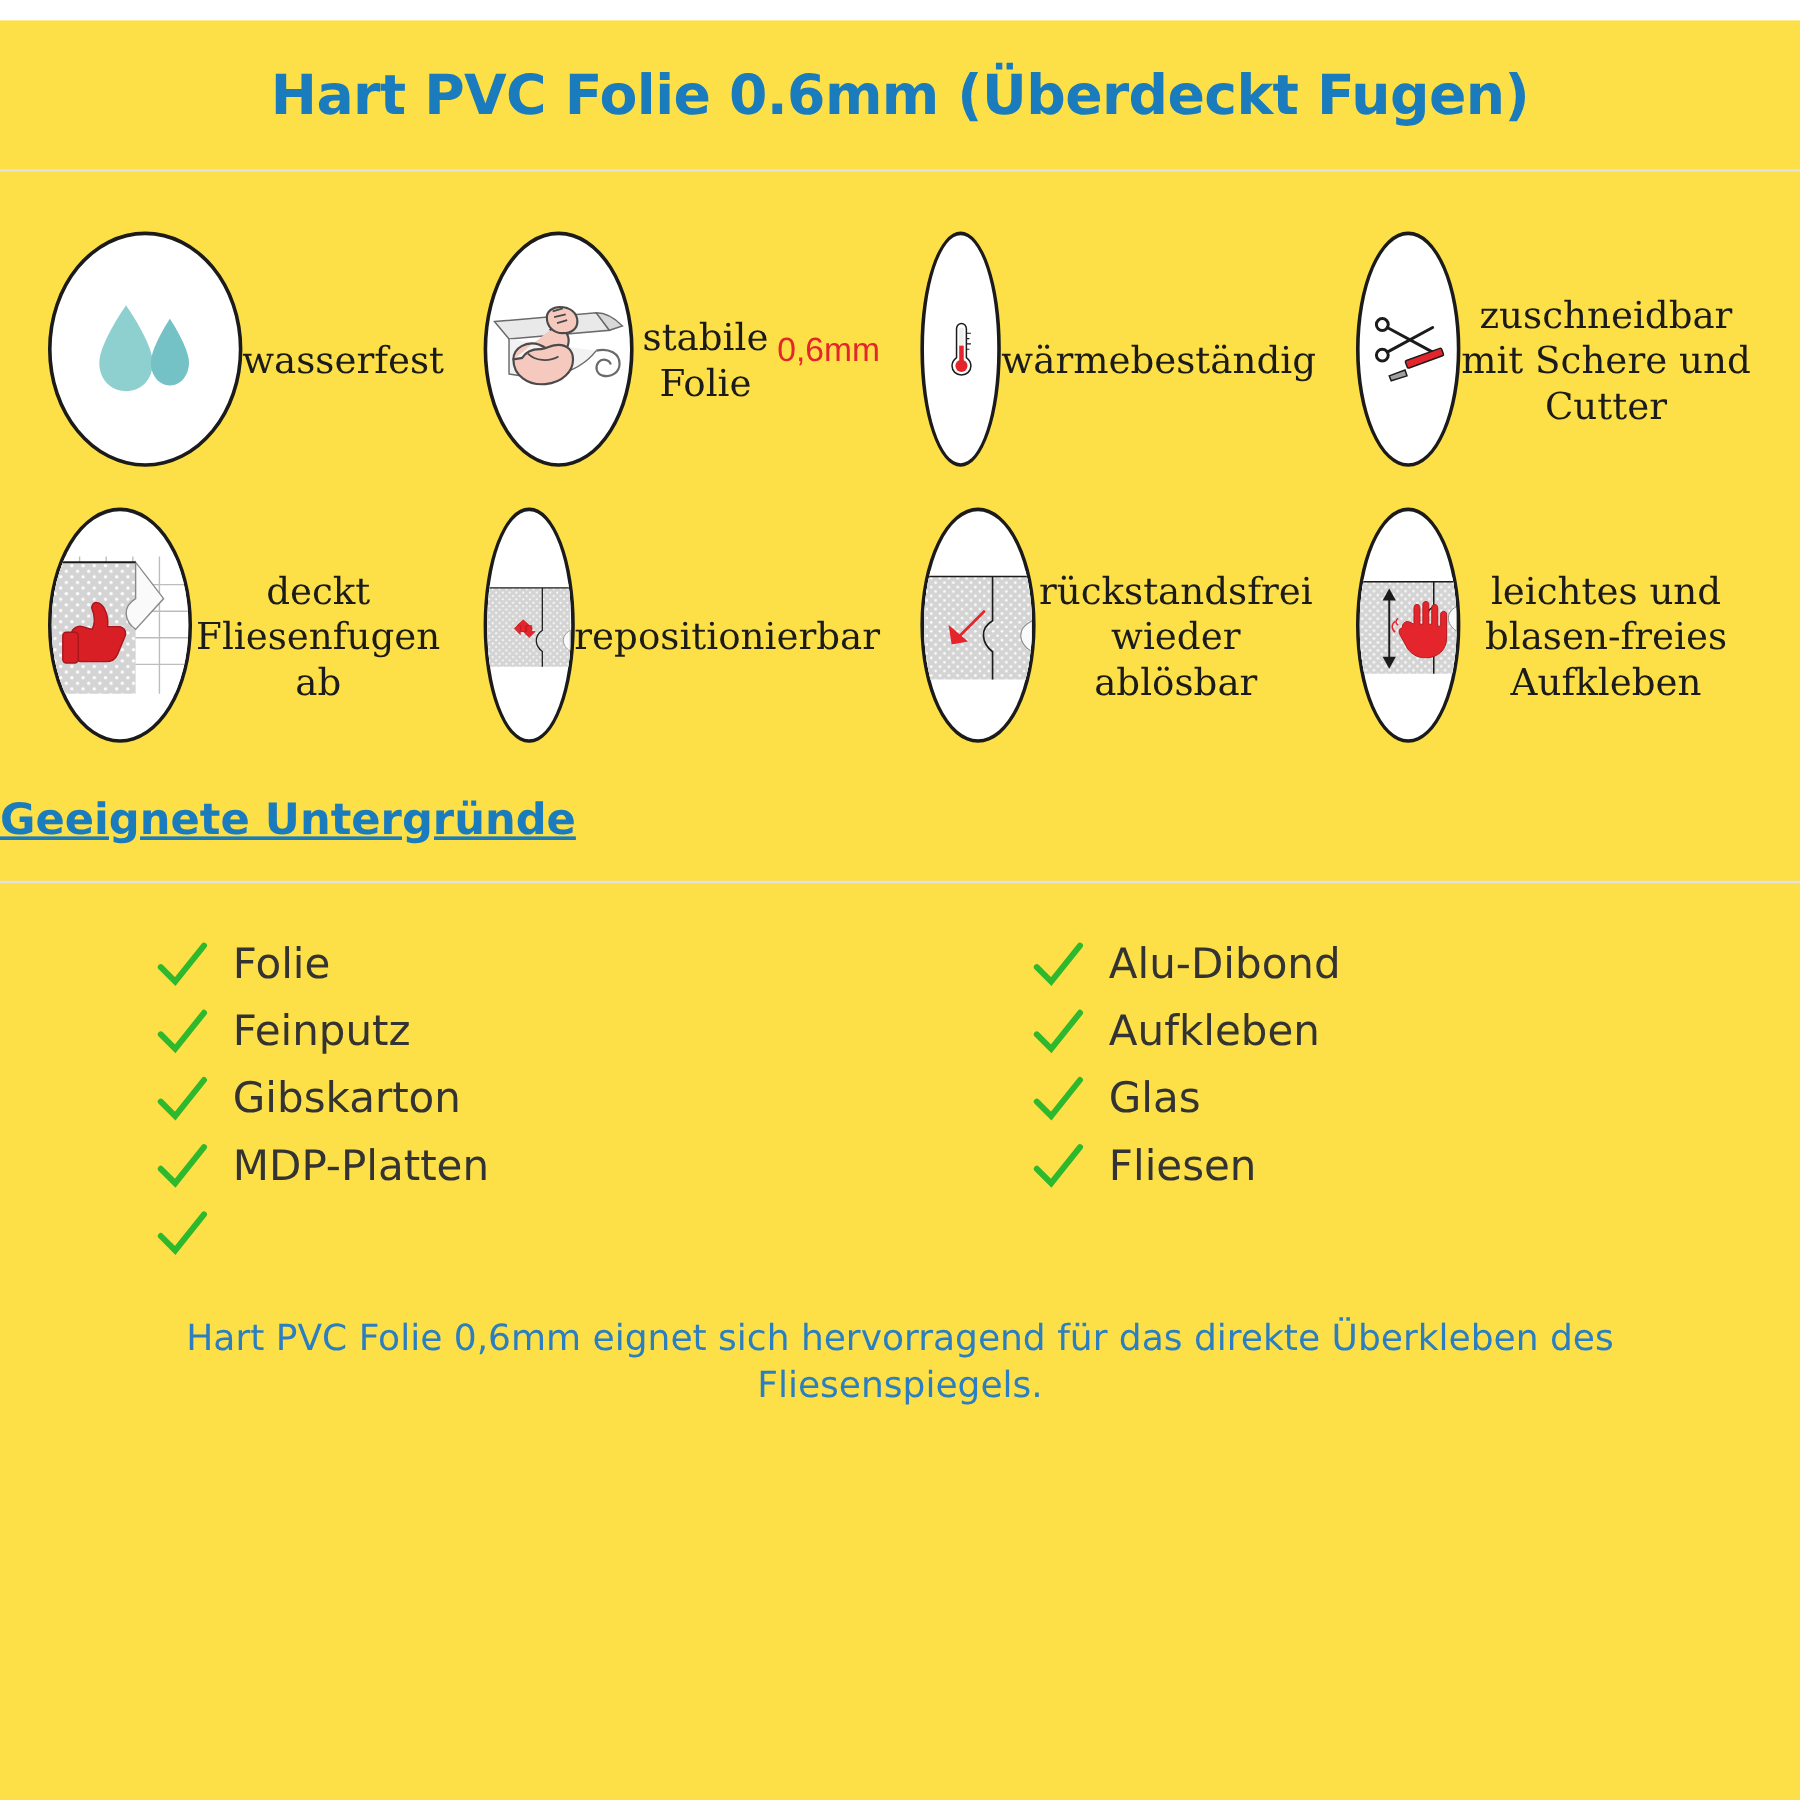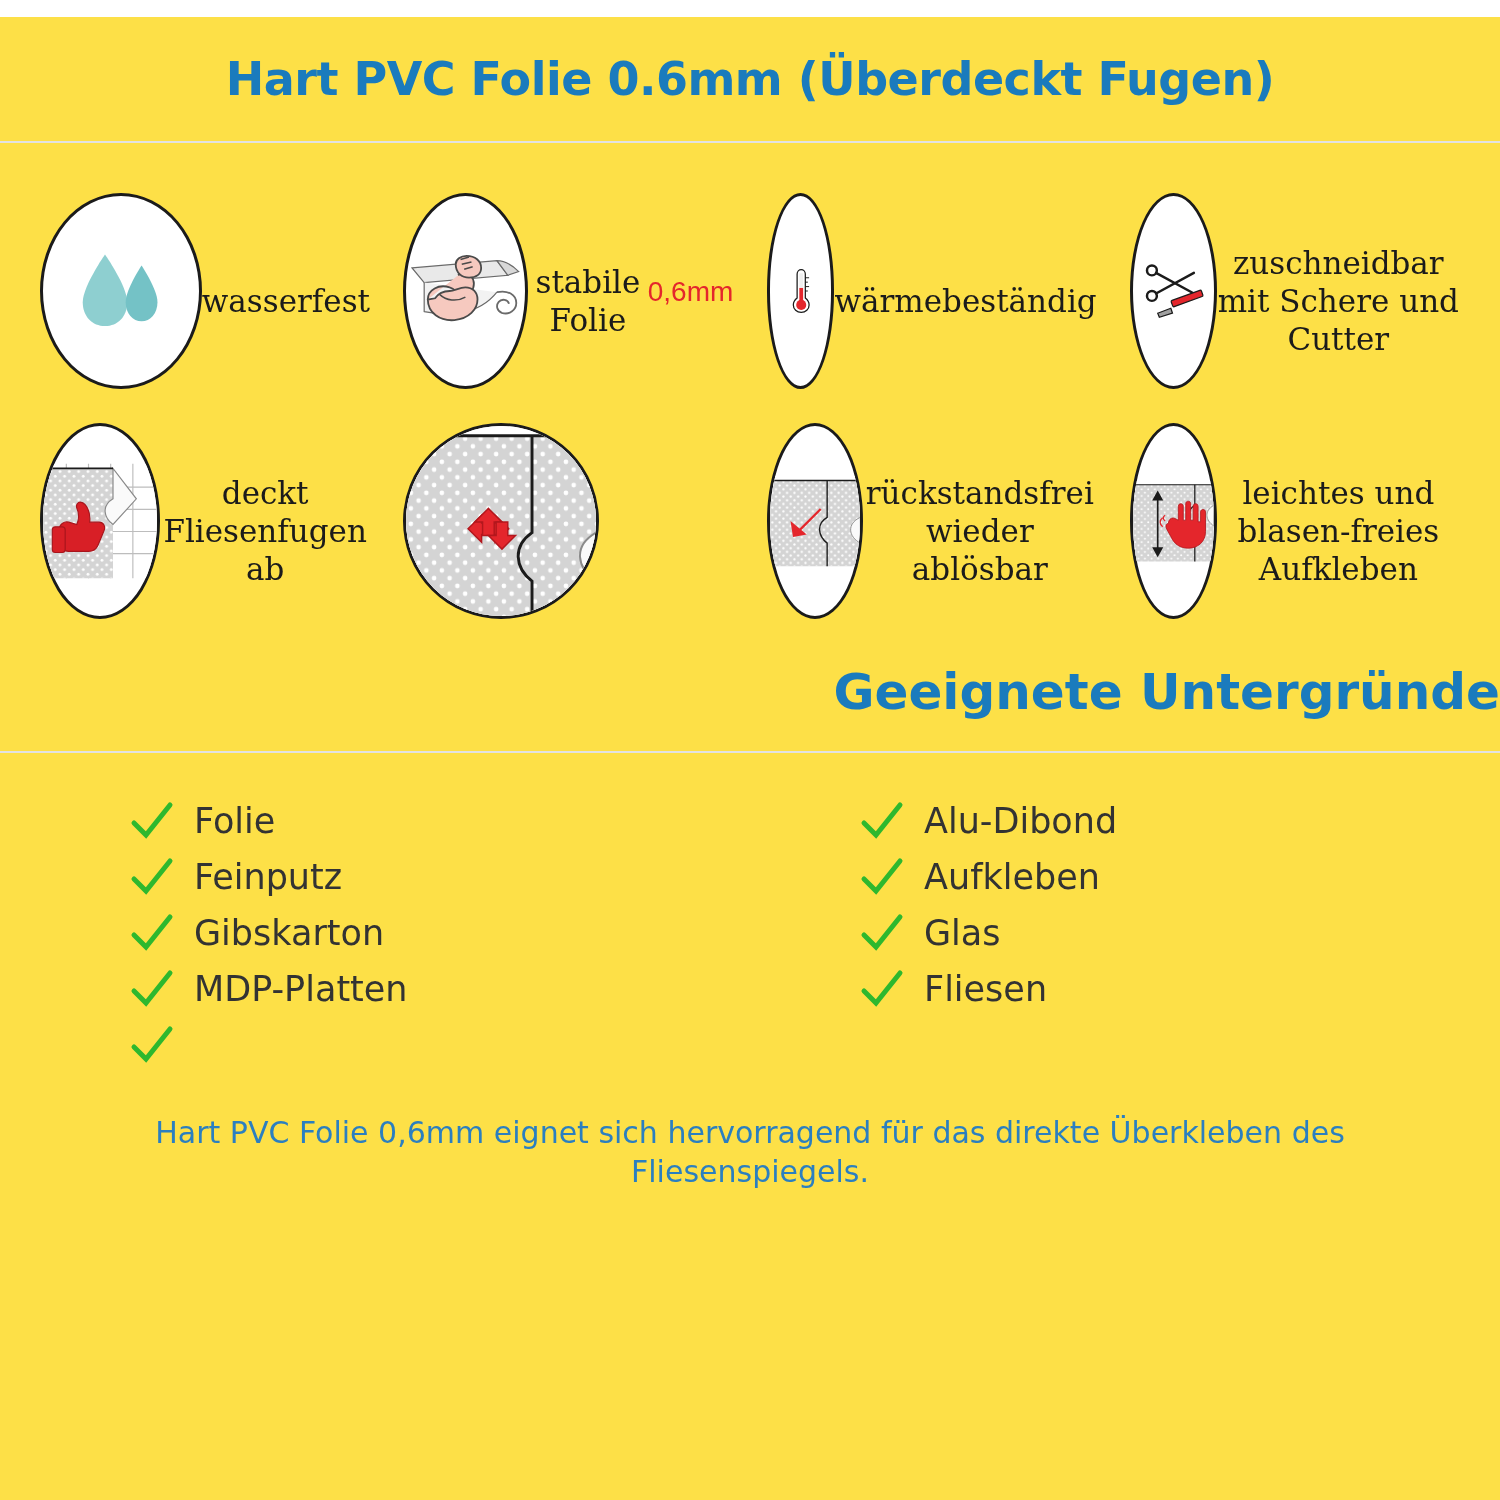--- a/index.html
+++ b/index.html
@@ -75,27 +75,28 @@
     font-size: 28px;
     color: #e4262c;
     font-family: Liberation Sans, sans-serif;
     text-align: center;
   }
   .row2 { margin-top: 34px; }
 
   
   .subhead {
     margin-top: 44px;
-    text-align: right;
-    font-size: 50px;
+    text-align: left;
+    font-size: 36px;
     font-weight: 700;
     color: #1a7bbd;
     padding-bottom: 30px;
     border-bottom: 2px solid #e2e2e2;
     font-family: "DejaVu Sans", sans-serif;
+    text-decoration: underline;
   }
 
   
   .substrates {
     display: flex;
     padding: 46px 130px 0 130px;
   }
   .sub-col { width: 50%; }
   .sub-col.right { padding-left: 110px; }
   .sub-item {
@@ -267,20 +268,21 @@
             <path d="M0 10 L196 10" stroke="#1b1b1b" stroke-width="3"></path>
             <path d="M130 10 L130 110 C110 124 112 146 130 160 L130 196" fill="none" stroke="#1b1b1b" stroke-width="3"></path>
 
             <g fill="#e4262c" stroke="#b3171d" stroke-width="1.5">
               <path d="M64 106 L78 92 L78 100 L92 100 L92 92 L106 106 L92 120 L92 112 L78 112 L78 120 Z"></path>
               <path d="M85 85 L99 71 L113 85 L105 85 L105 99 L93 99 L93 85 Z" transform="translate(-14 14)"></path>
               <path d="M71 113 L85 127 L99 113 L91 113 L91 99 L79 99 L79 113 Z" transform="translate(14 0)"></path>
             </g>
           </svg>
         </div>
+        <div class="feat-label">repositionierbar</div>
         <div class="feat-sub"></div>
       </div>
 
       <div class="feat">
         <div class="circle">
           <svg viewBox="0 0 196 196">
             <defs>
               <pattern id="dots3" width="16" height="16" patternUnits="userSpaceOnUse">
                 <circle cx="5" cy="5" r="2.4" fill="#ffffff"></circle>
                 <circle cx="13" cy="13" r="2.4" fill="#ffffff"></circle>

